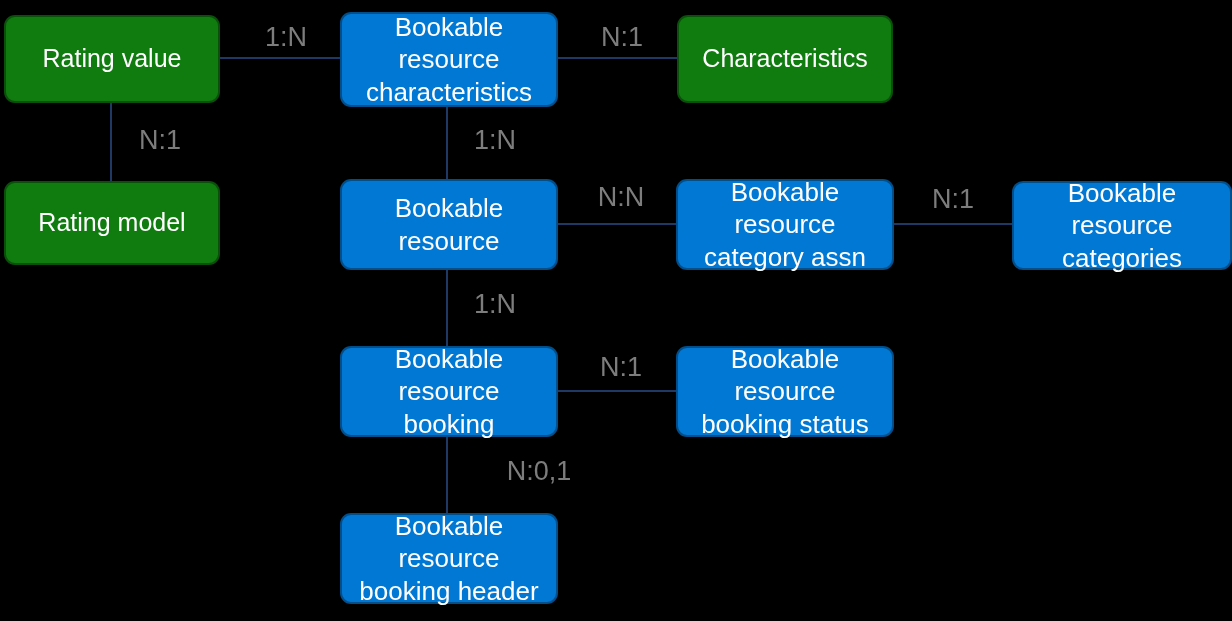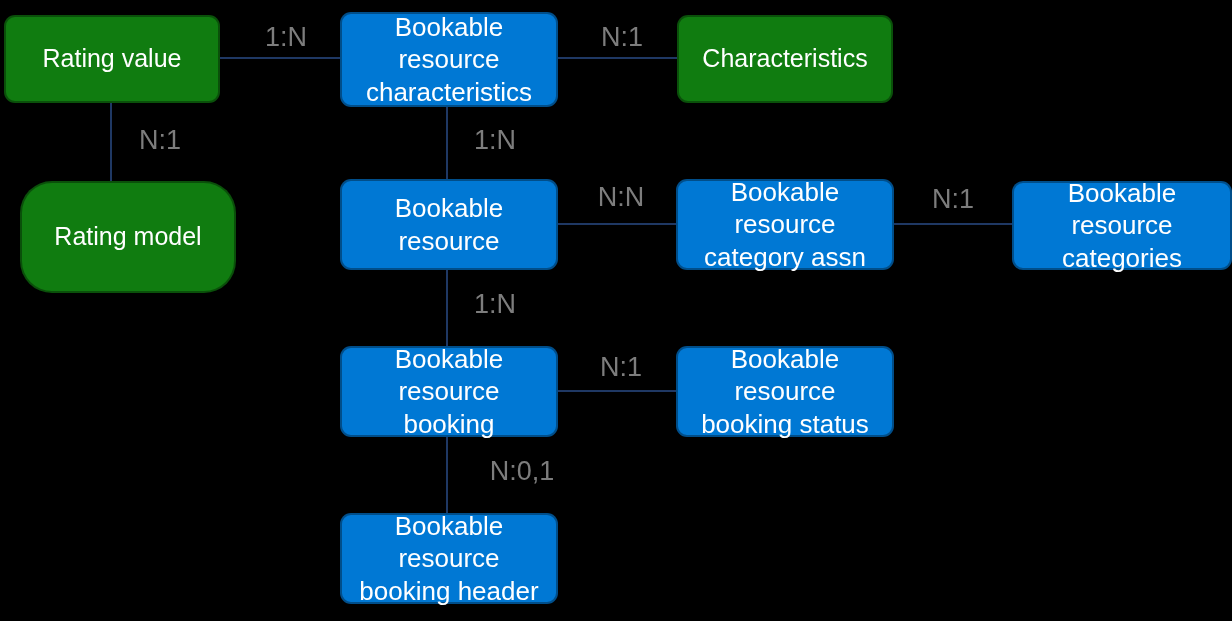--- a/index.html
+++ b/index.html
@@ -71,37 +71,37 @@
   <div class="edge v" style="left:446px; top:437px; height:76px;"></div>
 
   <div class="rel" style="left:286px; top:24px;">1:N</div>
   <div class="rel" style="left:622px; top:24px;">N:1</div>
   <div class="rel" style="left:160px; top:127px;">N:1</div>
   <div class="rel" style="left:495px; top:127px;">1:N</div>
   <div class="rel" style="left:621px; top:184px;">N:N</div>
   <div class="rel" style="left:953px; top:186px;">N:1</div>
   <div class="rel" style="left:495px; top:291px;">1:N</div>
   <div class="rel" style="left:621px; top:354px;">N:1</div>
-  <div class="rel" style="left:522px; top:458px;">N:0,1</div>
+  <div class="rel" style="left:539px; top:458px;">N:0,1</div>
 
   <div class="node green" style="left:4px; top:15px; width:216px; height:88px;">
     <span>Rating value</span>
   </div>
 
   <div class="node blue" style="left:340px; top:12px; width:218px; height:95px;">
     <span>Bookable
 resource
 characteristics</span>
   </div>
 
   <div class="node green" style="left:677px; top:15px; width:216px; height:88px;">
     <span>Characteristics</span>
   </div>
 
-  <div class="node green" style="left:20px; top:181px; width:216px; height:112px;border-radius:32px;">
+  <div class="node green" style="left:4px; top:181px; width:216px; height:84px;">
     <span>Rating model</span>
   </div>
 
   <div class="node blue" style="left:340px; top:179px; width:218px; height:91px;">
     <span>Bookable
 resource</span>
   </div>
 
   <div class="node blue" style="left:676px; top:179px; width:218px; height:91px;">
     <span>Bookable

